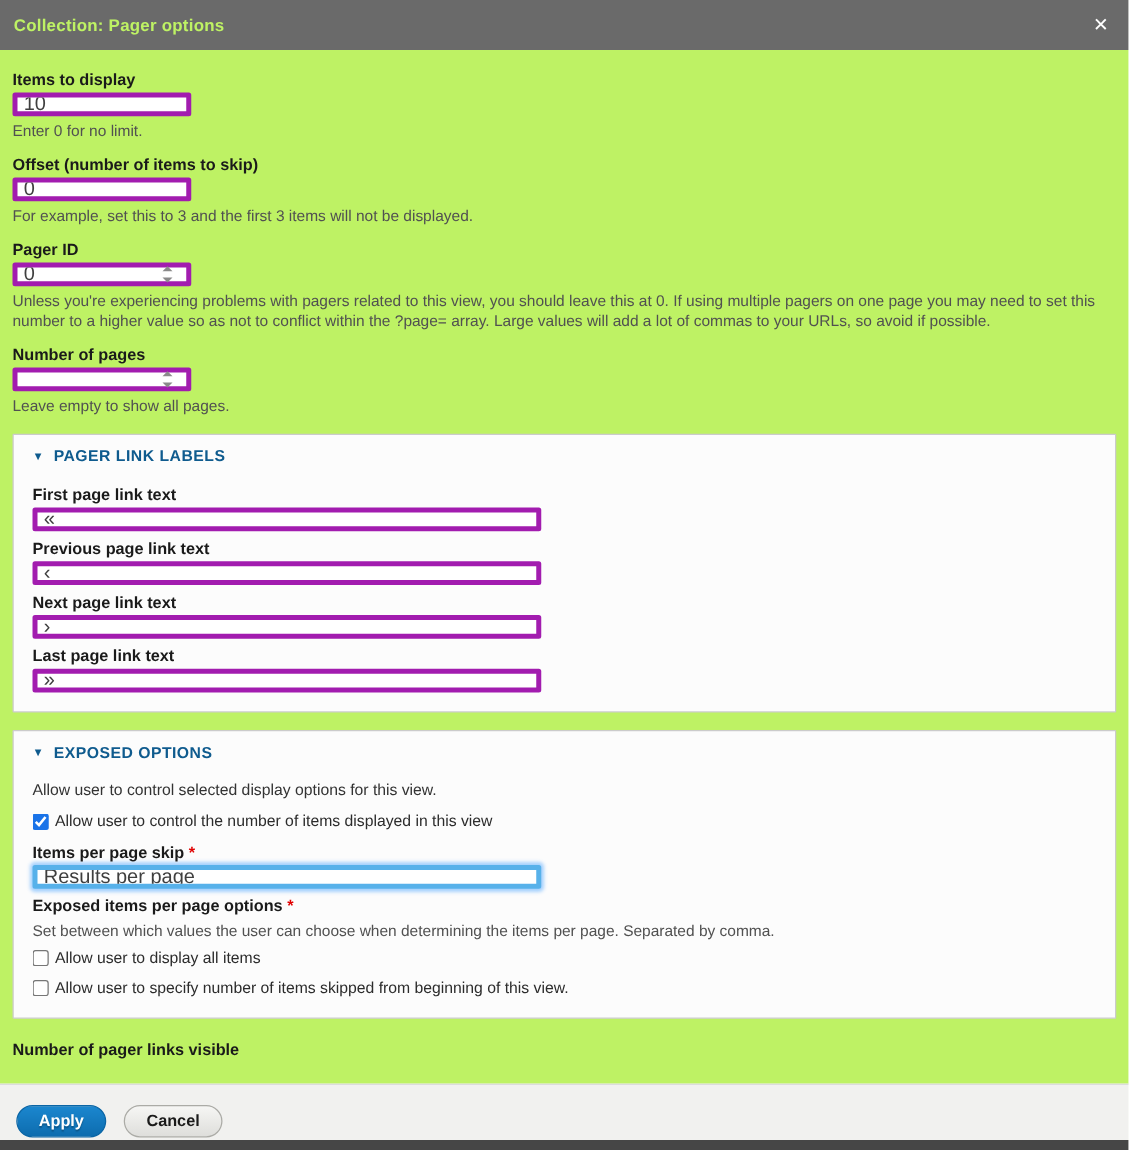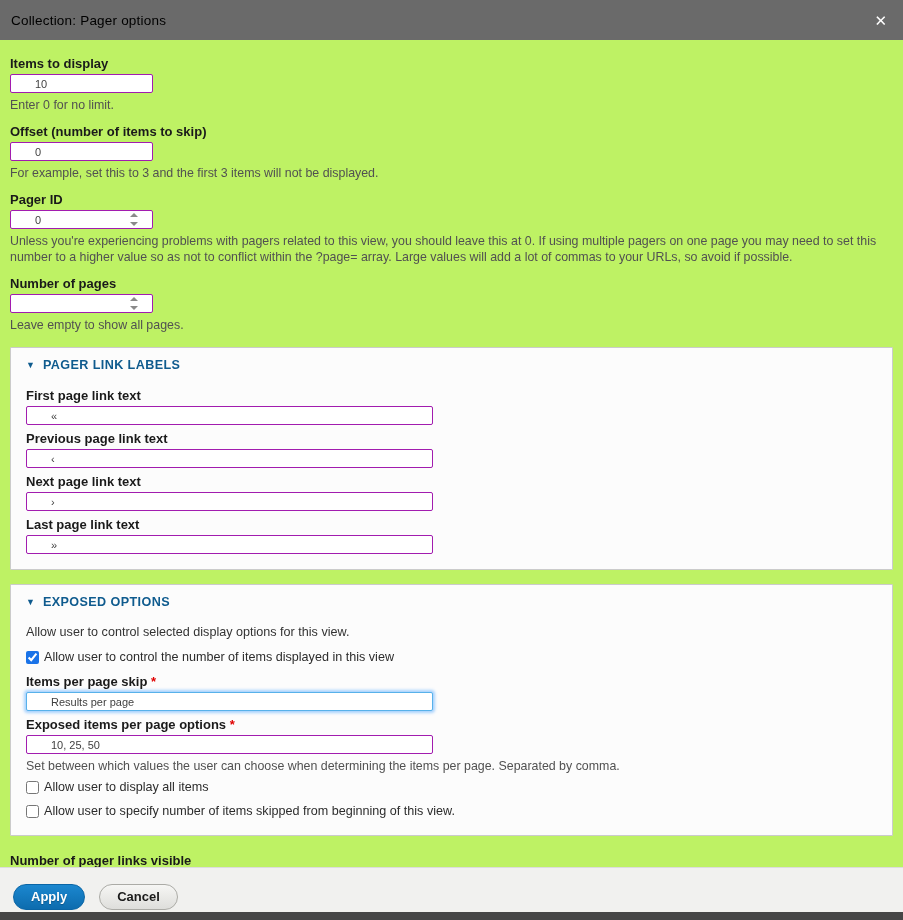--- a/index.html
+++ b/index.html
@@ -20,22 +20,22 @@
   
   .modal-header {
     height: 40px;
     flex: 0 0 40px;
     background: var(--header-bg, #6a6a6a);
     display: flex;
     align-items: center;
     padding: 0 16px 0 11px;
   }
   .modal-title {
-    color: #000000;
-    font-weight: normal;
+    color: #bef264;
+    font-weight: bold;
     font-size: 13.5px;
     letter-spacing: .2px;
   }
   .close-btn {
     margin-left: auto;
     color: #ffffff;
     font-weight: bold;
     font-size: 15px;
     line-height: 1;
     cursor: pointer;
@@ -55,26 +55,26 @@
     display: block;
     font-weight: bold;
     font-size: 13px;
     line-height: 16px;
     color: #1a1a1a;
     margin-bottom: 2px;
   }
   .required { color: var(--required-red, #e00000); font-weight: bold; }
   .text-input {
     height: 19px;
-    border: 1px solid #a21caf;
+    border: 4px solid #a21caf;
     border-radius: 2px;
     background: #ffffff;
-    padding: 0 24px;
+    padding: 0 5px;
     font-family: inherit;
-    font-size: 11px;
+    font-size: 16px;
     color: #3f3f3f;
     display: block;
   }
   .w-small { width: 143px; }
   .w-wide  { width: 407px; }
   .input-wrap { position: relative; width: 143px; }
   .spinner {
     position: absolute;
     right: 15px;
     top: 3px;
@@ -275,21 +275,20 @@
         <span class="checkbox-label">Allow user to control the number of items displayed in this view</span>
       </div>
 
       <div class="form-item">
         <label class="form-label"><span>Items per page skip</span> <span class="required">*</span></label>
         <input class="text-input w-wide is-focused" type="text" value="Results per page" style="">
       </div>
 
       <div class="form-item">
         <label class="form-label"><span>Exposed items per page options</span> <span class="required">*</span></label>
-        <input class="text-input w-wide" type="text" value="10, 25, 50" style="">
         <div class="description">Set between which values the user can choose when determining the items per page. Separated by comma.</div>
       </div>
 
       <div class="checkbox-row">
         <input type="checkbox" style="">
         <span class="checkbox-label">Allow user to display all items</span>
       </div>
 
       <div class="checkbox-row" style="margin-bottom:2px">
         <input type="checkbox" style="">

